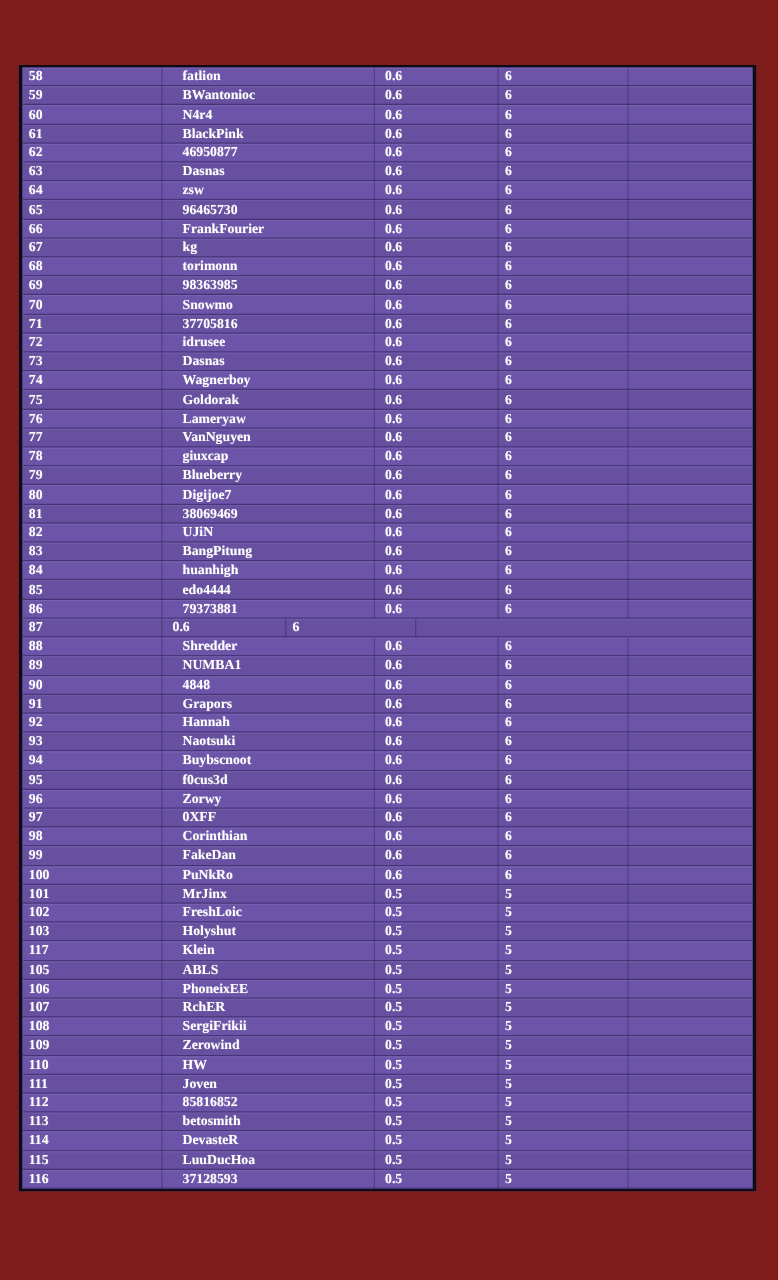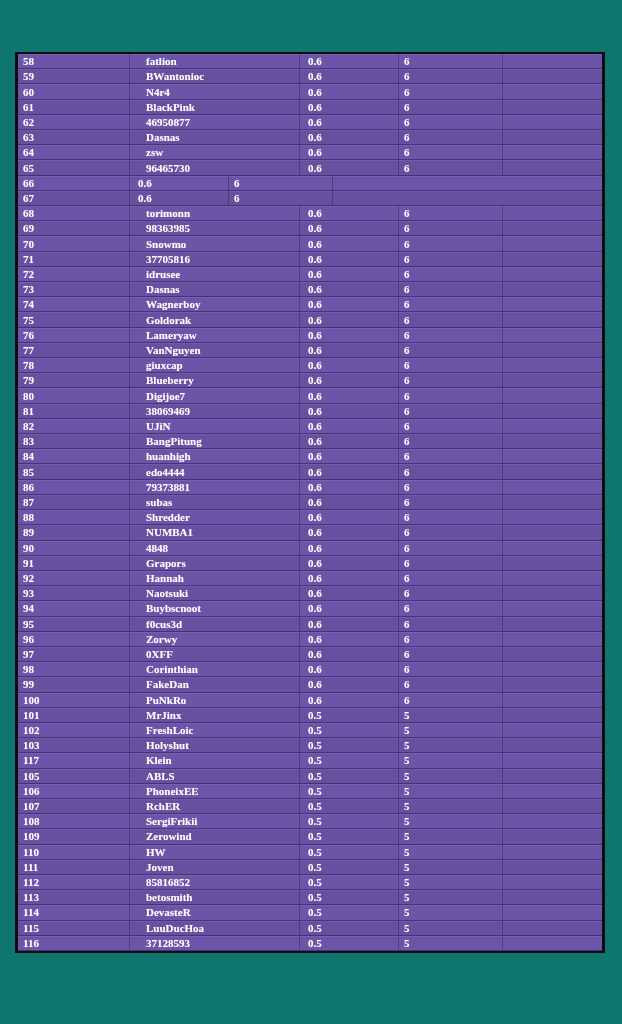--- a/index.html
+++ b/index.html
@@ -8,21 +8,21 @@
     background: #ffffff;
     width: 622px;
     height: 1024px;
     overflow: hidden;
     font-family: "Liberation Serif", serif;
   }
   .page {
     position: relative;
     width: 622px;
     height: 1024px;
-    background: #0f766e;
+    background: #7f1d1d;
   }
   .sheet-table {
     position: absolute;
     left: 15px;
     top: 52px;
     width: 590px;
     height: 901px;
     box-sizing: border-box;
     border: 2px solid #0e0b14;
     border-left-width: 3px;
@@ -114,26 +114,28 @@
       </div>
       <div class="row">
         <div class="cell c-rank">65</div>
         <div class="cell c-name">96465730</div>
         <div class="cell c-score">0.6</div>
         <div class="cell c-count">6</div>
         <div class="cell c-empty"></div>
       </div>
       <div class="row">
         <div class="cell c-rank">66</div>
+        <div class="cell c-name">FrankFourier</div>
         <div class="cell c-score">0.6</div>
         <div class="cell c-count">6</div>
         <div class="cell c-empty"></div>
       </div>
       <div class="row">
         <div class="cell c-rank">67</div>
+        <div class="cell c-name">kg</div>
         <div class="cell c-score">0.6</div>
         <div class="cell c-count">6</div>
         <div class="cell c-empty"></div>
       </div>
       <div class="row">
         <div class="cell c-rank">68</div>
         <div class="cell c-name">torimonn</div>
         <div class="cell c-score">0.6</div>
         <div class="cell c-count">6</div>
         <div class="cell c-empty"></div>
@@ -259,21 +261,20 @@
       </div>
       <div class="row">
         <div class="cell c-rank">86</div>
         <div class="cell c-name">79373881</div>
         <div class="cell c-score">0.6</div>
         <div class="cell c-count">6</div>
         <div class="cell c-empty"></div>
       </div>
       <div class="row">
         <div class="cell c-rank">87</div>
-        <div class="cell c-name">subas</div>
         <div class="cell c-score">0.6</div>
         <div class="cell c-count">6</div>
         <div class="cell c-empty"></div>
       </div>
       <div class="row">
         <div class="cell c-rank">88</div>
         <div class="cell c-name">Shredder</div>
         <div class="cell c-score">0.6</div>
         <div class="cell c-count">6</div>
         <div class="cell c-empty"></div>

